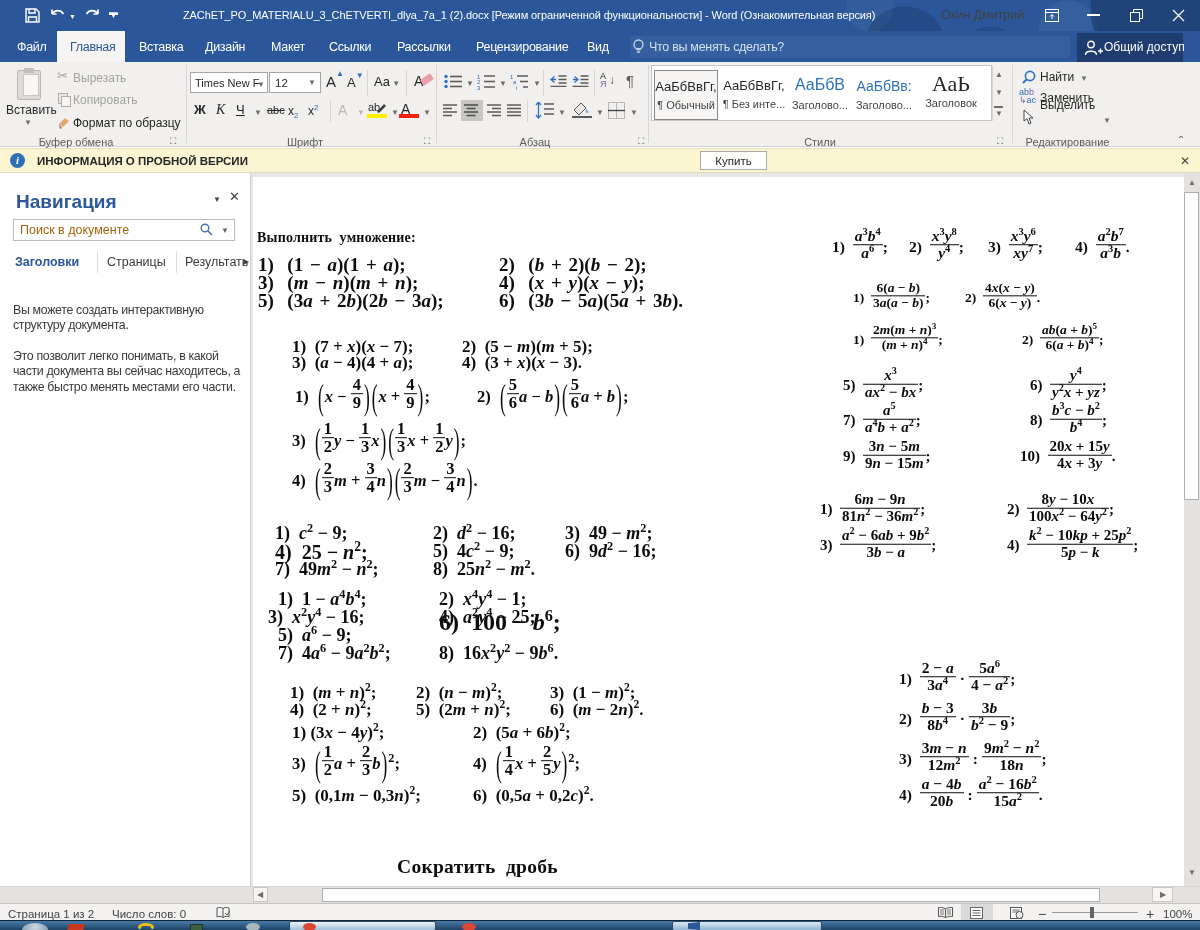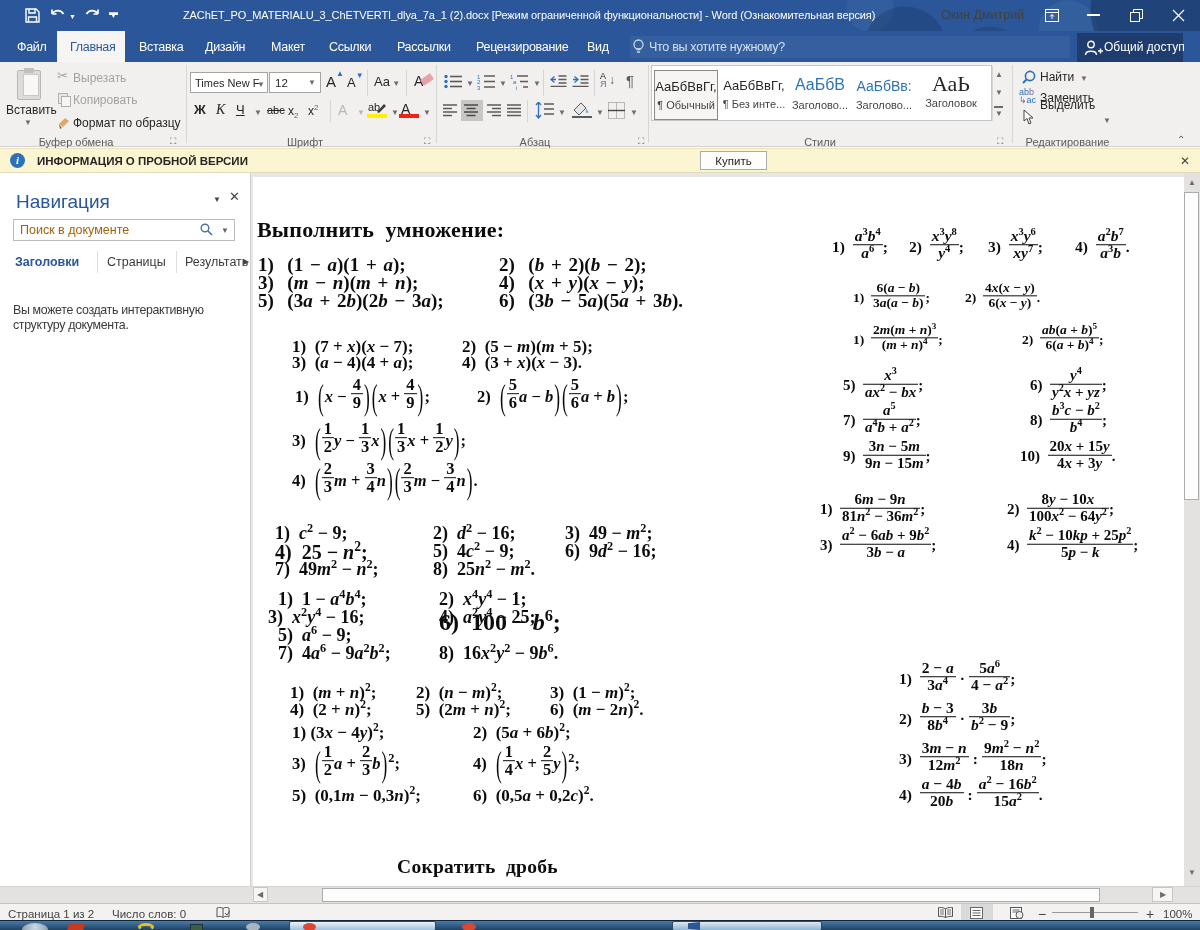--- a/index.html
+++ b/index.html
@@ -36,21 +36,21 @@
 #infobar .icon{position:absolute;left:10px;top:4px;width:15px;height:15px;border-radius:50%;background:#2e70b8;color:#fff;font-size:11px;font-weight:bold;text-align:center;line-height:15px;font-family:"Liberation Serif",serif;font-style:italic}
 #infobar .b1{position:absolute;left:37px;top:6px;font-size:11.5px;font-weight:bold;color:#262626}
 #infobar .t1{position:absolute;left:250px;top:6px;font-size:11.2px;letter-spacing:-0.1px;color:#262626}
 #buybtn{position:absolute;left:700px;top:151px;width:67px;height:19px;background:#fdfdfc;border:1px solid #ababab;font-size:11.5px;color:#262626;text-align:center;line-height:18px}
 #infobar .x{position:absolute;right:10px;top:5px;font-size:12px;color:#444}
 
 #docarea{position:absolute;left:0;top:173px;width:1200px;height:713px;background:#e8e7e6}
 #navpane{position:absolute;left:0;top:173px;width:251px;height:713px;background:#fff;border-right:1px solid #d0cecd}
 #page{position:absolute;left:253px;top:177px;width:931px;height:709px;background:#fff;overflow:hidden}
 
-.navtitle{position:absolute;left:16px;top:18px;font-size:19px;color:#2b579a;font-weight:400}
+.navtitle{position:absolute;left:16px;top:18px;font-size:19px;color:#2b579a;font-weight:700}
 .navbox{position:absolute;left:13px;top:46px;width:222px;height:22px;background:#fff;border:1px solid #bdbbb9}
 .navp{position:absolute;left:13px;width:238px;font-size:12.4px;letter-spacing:-0.35px;color:#3b3a39;line-height:15.4px}
 
 #vscroll{position:absolute;left:1184px;top:173px;width:16px;height:713px;background:#e3e2e1}
 #vthumb{position:absolute;left:1184px;top:192px;width:15px;height:308px;background:#fdfdfd;border:1px solid #acabaa}
 #hscroll{position:absolute;left:0px;top:886px;width:1200px;height:17px;background:#e3e2e1;border-top:1px solid #d6d5d4}
 #hthumb{position:absolute;left:322px;top:888px;width:778px;height:14px;background:#fdfdfd;border:1px solid #acabaa}
 .sarrow{position:absolute;font-size:8px;color:#6d6c6a;text-align:center}
 .sbox{position:absolute;background:#f6f5f4;border:1px solid #c8c7c6}
 
@@ -112,21 +112,21 @@
 <div class="tab" style="left:205px">Дизайн</div>
 <div class="tab" style="left:271px">Макет</div>
 <div class="tab" style="left:329px">Ссылки</div>
 <div class="tab" style="left:397px">Рассылки</div>
 <div class="tab" style="left:476px">Рецензирование</div>
 <div class="tab" style="left:587px">Вид</div>
 <svg class="abs" style="left:632px;top:39px" width="13" height="16">
     <circle cx="6.5" cy="5.5" r="4.5" fill="none" stroke="#c8d6ec" stroke-width="1.3"></circle>
     <path d="M4.5 10.5 h4 M5 13 h3" stroke="#c8d6ec" stroke-width="1.3"></path>
   </svg>
-<div id="tellme">Что вы хотите нужному?</div>
+<div id="tellme">Что вы менять сделать?</div>
 <div id="share">Общий доступ</div>
 <svg class="abs" style="left:1083px;top:40px" width="20" height="16">
     <circle cx="8" cy="4.5" r="3.2" fill="none" stroke="#fff" stroke-width="1.4"></circle>
     <path d="M2.5 15 C2.5 10 13.5 10 13.5 15" fill="none" stroke="#fff" stroke-width="1.4"></path>
     <path d="M15 11 h5 M17.5 8.5 v5" stroke="#fff" stroke-width="1.4"></path>
   </svg>
 
 <div id="ribbon">
 
  <div class="abs" style="left:15px;top:6px;width:30px;height:34px">
@@ -368,23 +368,24 @@
       <path d="M8 8 L12 12" stroke="#4472a8" stroke-width="1.6"></path>
     </svg>
  <div class="abs dd" style="left:221px;top:53px;color:#666">▼</div>
  <div class="abs" style="left:15px;top:82px;font-size:12.5px;color:#2b579a;font-weight:bold">Заголовки</div>
  <div class="abs" style="left:107px;top:82px;font-size:12.5px;color:#3b3a39">Страницы</div>
  <div class="abs" style="left:185px;top:82px;font-size:12.5px;color:#3b3a39">Результать</div>
  <div class="abs" style="left:243px;top:84px;font-size:8px;color:#444">▶</div>
  <div class="abs" style="left:97px;top:78px;width:1px;height:22px;background:#e1dfdd"></div>
  <div class="abs" style="left:176px;top:78px;width:1px;height:22px;background:#e1dfdd"></div>
  <div class="navp" style="top:130px">Вы можете создать интерактивную структуру документа.</div>
+ <div class="navp" style="top:176px">Это позволит легко понимать, в какой части документа вы сейчас находитесь, а также быстро менять местами его части.</div>
 </div>
 <div id="page">
-<div class="ln" style="left:4px;top:40px;font-size:22px;letter-spacing:0.2px">Выполнить&nbsp; умножение:</div>
+<div class="ln" style="left:4px;top:53px;font-size:14px;letter-spacing:0.2px">Выполнить&nbsp; умножение:</div>
 <div class="ln" style="left:5px;top:77px;font-size:19px;word-spacing:2px">1)&nbsp; (1 − <i>a</i>)(1 + <i>a</i>);</div>
 <div class="ln" style="left:246px;top:77px;font-size:19px;word-spacing:2px">2)&nbsp; (<i>b</i> + 2)(<i>b</i> − 2);</div>
 <div class="ln" style="left:5px;top:95px;font-size:19px;word-spacing:2px">3)&nbsp; (<i>m</i> − <i>n</i>)(<i>m</i> + <i>n</i>);</div>
 <div class="ln" style="left:246px;top:95px;font-size:19px;word-spacing:2px">4)&nbsp; (<i>x</i> + <i>y</i>)(<i>x</i> − <i>y</i>);</div>
 <div class="ln" style="left:5px;top:113px;font-size:19px;word-spacing:2px">5)&nbsp; (3<i>a</i> + 2<i>b</i>)(2<i>b</i> − 3<i>a</i>);</div>
 <div class="ln" style="left:246px;top:113px;font-size:19px;word-spacing:2px">6)&nbsp; (3<i>b</i> − 5<i>a</i>)(5<i>a</i> + 3<i>b</i>).</div>
 <div class="ln" style="left:39px;top:160px;font-size:17px">1)&nbsp; (7 + <i>x</i>)(<i>x</i> − 7);</div>
 <div class="ln" style="left:209px;top:160px;font-size:17px">2)&nbsp; (5 − <i>m</i>)(<i>m</i> + 5);</div>
 <div class="ln" style="left:39px;top:176px;font-size:17px">3)&nbsp; (<i>a</i> − 4)(4 + <i>a</i>);</div>
 <div class="ln" style="left:209px;top:176px;font-size:17px">4)&nbsp; (3 + <i>x</i>)(<i>x</i> − 3).</div>

